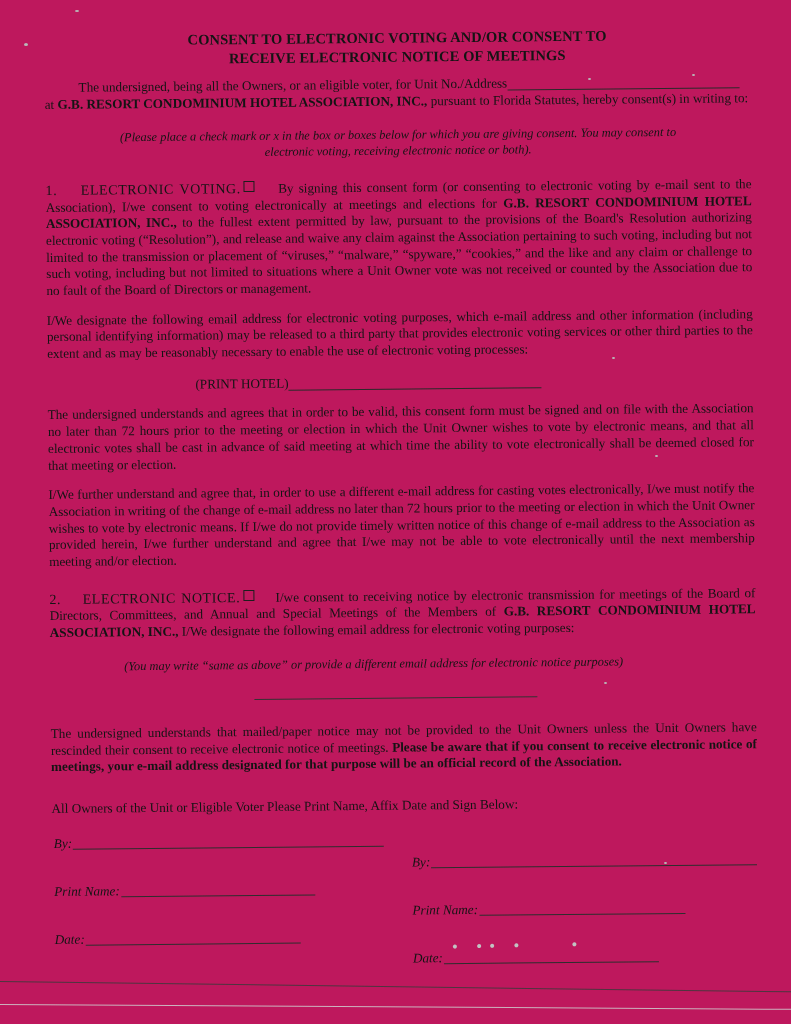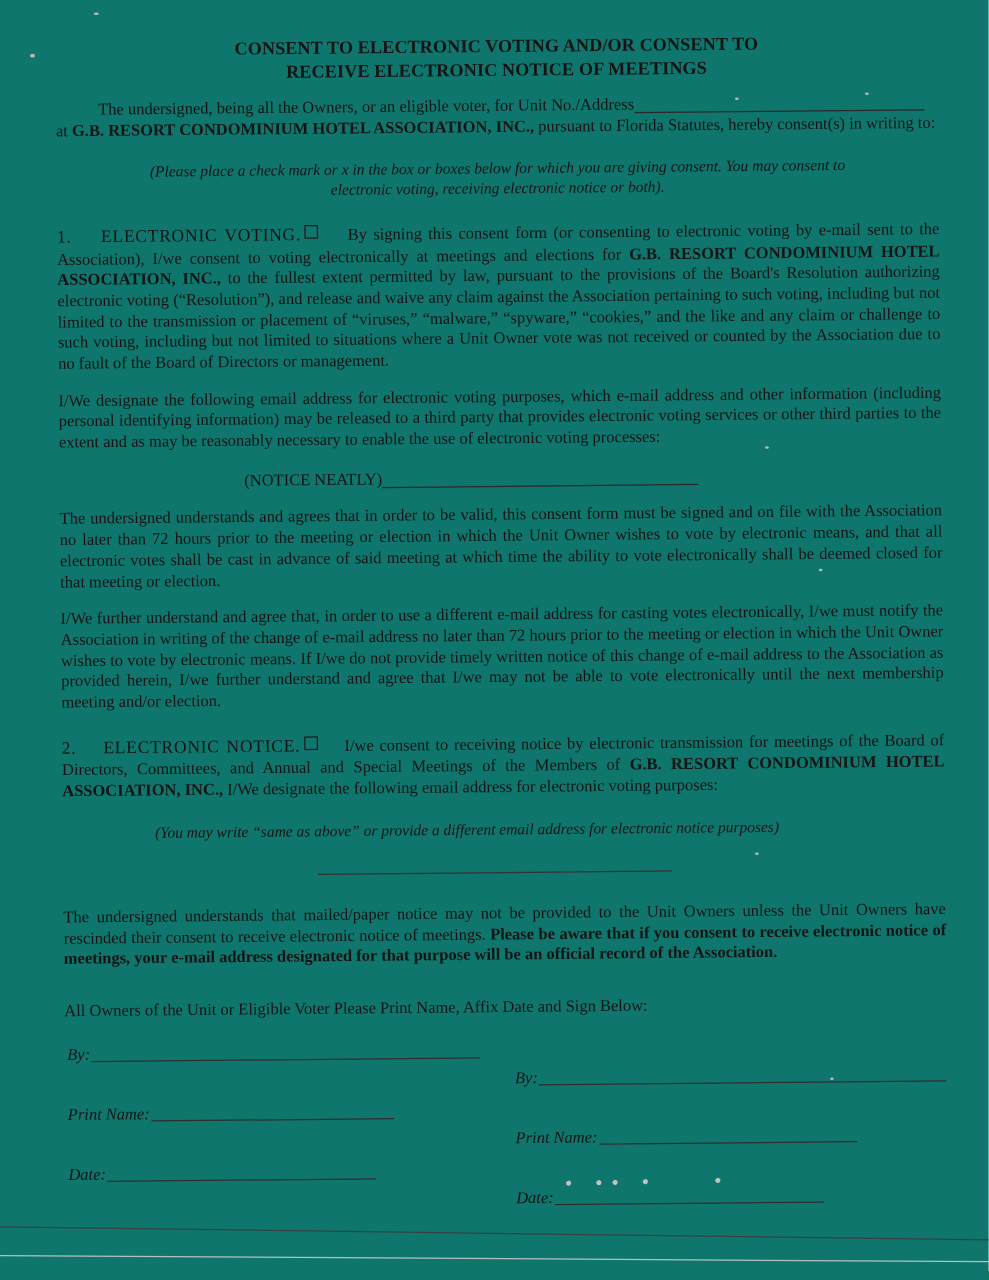--- a/index.html
+++ b/index.html
@@ -10,21 +10,21 @@
   body {
     font-family: "Liberation Serif", "DejaVu Serif", serif;
     color: #141414;
   }
 
   .page {
     position: relative;
     width: 791px;
     height: 1024px;
     overflow: hidden;
-    background: #0f766e;
+    background: #be185d;
   }
 
   
   .speck {
     position: absolute;
     background: #b9b9b9;
     border-radius: 50%;
     pointer-events: none;
   }
 
@@ -174,21 +174,21 @@
 
     <p class="body indent"><span>The undersigned, being all the Owners, or an eligible voter, for Unit No./Address</span><span class="rule" style="width:232px;"></span></p>
     <p class="body"><span>at </span><b>G.B. RESORT CONDOMINIUM HOTEL ASSOCIATION, INC.,</b><span> pursuant to Florida Statutes, hereby consent(s) in writing to:</span></p>
 
     <p class="ital" style="margin-top:16px; padding:0 58px;">(Please place a check mark or x in the box or boxes below for which you are giving consent.  You may consent to electronic voting, receiving electronic notice or both).</p>
 
     <p class="body gap-l"><span class="sec-head">1.</span><span class="sec-head" style="letter-spacing:.6px;">&nbsp;&nbsp;&nbsp;&nbsp;</span><span class="sec-head">ELECTRONIC VOTING.</span><span class="checkbox"></span><span>&nbsp;&nbsp;&nbsp;&nbsp;</span><span>By signing this consent form (or consenting to electronic voting by e-mail sent to the Association), I/we consent to voting electronically at meetings and elections for </span><b>G.B. RESORT CONDOMINIUM HOTEL ASSOCIATION, INC.,</b><span> to the fullest extent permitted by law, pursuant to the provisions of the Board's Resolution authorizing electronic voting (“Resolution”), and release and waive any claim against the Association pertaining to such voting, including but not limited to the transmission or placement of “viruses,” “malware,” “spyware,” “cookies,” and the like and any claim or challenge to such voting, including but not limited to situations where a Unit Owner vote was not received or counted by the Association due to no fault of the Board of Directors or management.</span></p>
 
     <p class="body gap">I/We designate the following email address for electronic voting purposes, which e-mail address and other information (including personal identifying information) may be released to a third party that provides electronic voting services or other third parties to the extent and as may be reasonably necessary to enable the use of electronic voting processes:</p>
 
-    <p class="body" style="margin-top:15px; padding-left:148px; text-align:left;"><span>(NOTICE NEATLY)</span><span class="rule" style="width:253px;"></span></p>
+    <p class="body" style="margin-top:15px; padding-left:148px; text-align:left;"><span>(PRINT HOTEL)</span><span class="rule" style="width:253px;"></span></p>
 
     <p class="body gap">The undersigned understands and agrees that in order to be valid, this consent form must be signed and on file with the Association no later than 72 hours prior to the meeting or election in which the Unit Owner wishes to vote by electronic means, and that all electronic votes shall be cast in advance of said meeting at which time the ability to vote electronically shall be deemed closed for that meeting or election.</p>
 
     <p class="body gap">I/We further understand and agree that, in order to use a different e-mail address for casting votes electronically, I/we must notify the Association in writing of the change of e-mail address no later than 72 hours prior to the meeting or election in which the Unit Owner wishes to vote by electronic means. If I/we do not provide timely written notice of this change of e-mail address to the Association as provided herein, I/we further understand and agree that I/we may not be able to vote electronically until the next membership meeting and/or election.</p>
 
     <p class="body gap-l"><span class="sec-head">2.</span><span class="sec-head">&nbsp;&nbsp;&nbsp;&nbsp;</span><span class="sec-head">ELECTRONIC NOTICE.</span><span class="checkbox"></span><span>&nbsp;&nbsp;&nbsp;&nbsp;</span><span>I/we consent to receiving notice by electronic transmission for meetings of the Board of Directors, Committees, and Annual and Special Meetings of the Members of </span><b>G.B. RESORT CONDOMINIUM HOTEL ASSOCIATION, INC.,</b><span> I/We designate the following email address for electronic voting purposes:</span></p>
 
     <p class="ital left-ind" style="margin-top:17px;">(You may write “same as above” or provide a different email address for electronic notice purposes)</p>
 
     <div style="margin-top:26px; padding-left:204px;">

